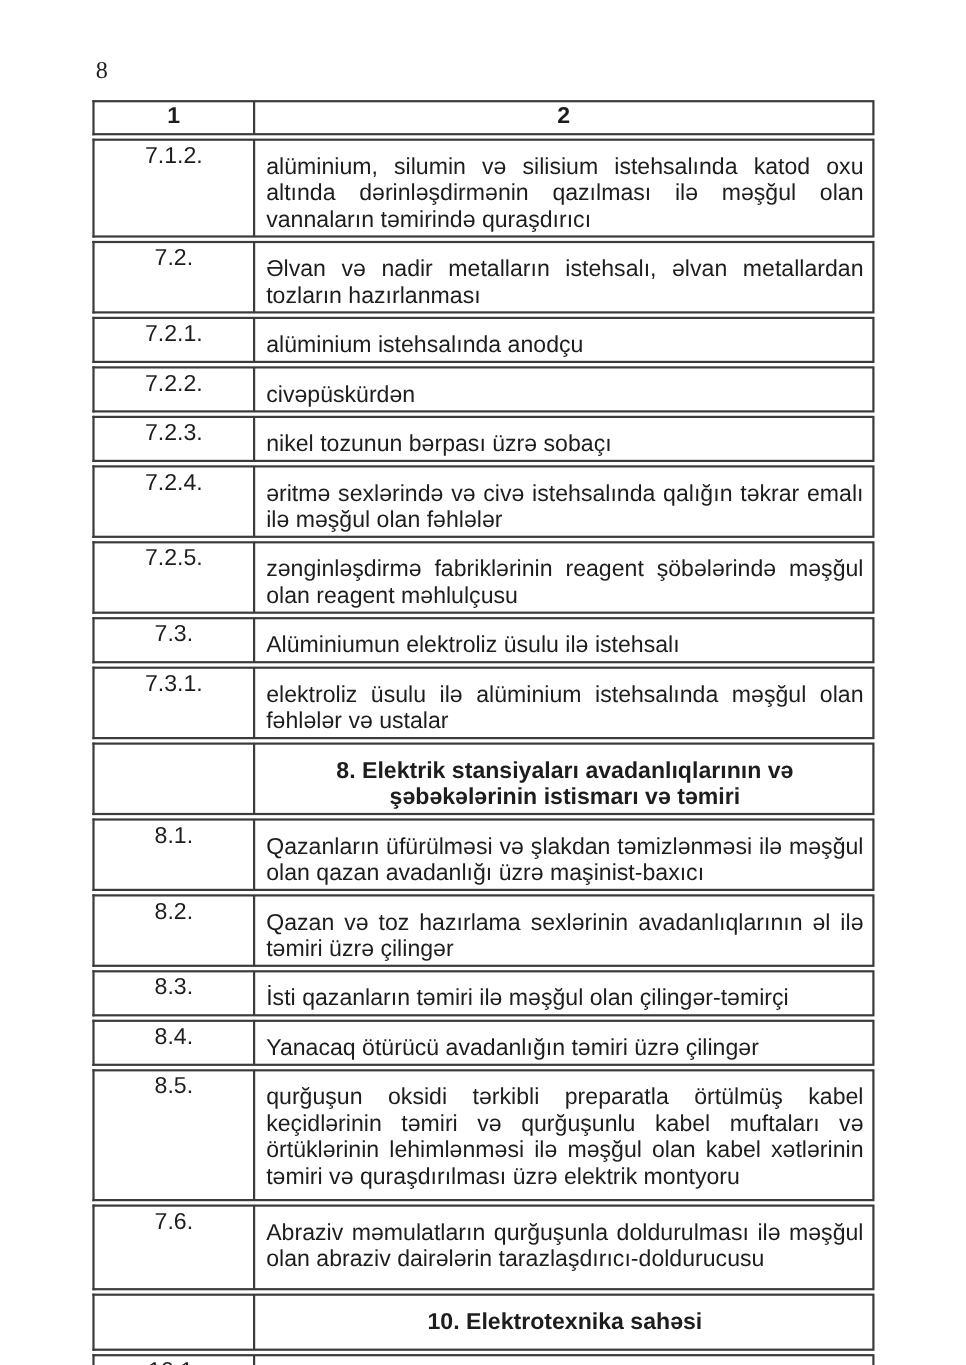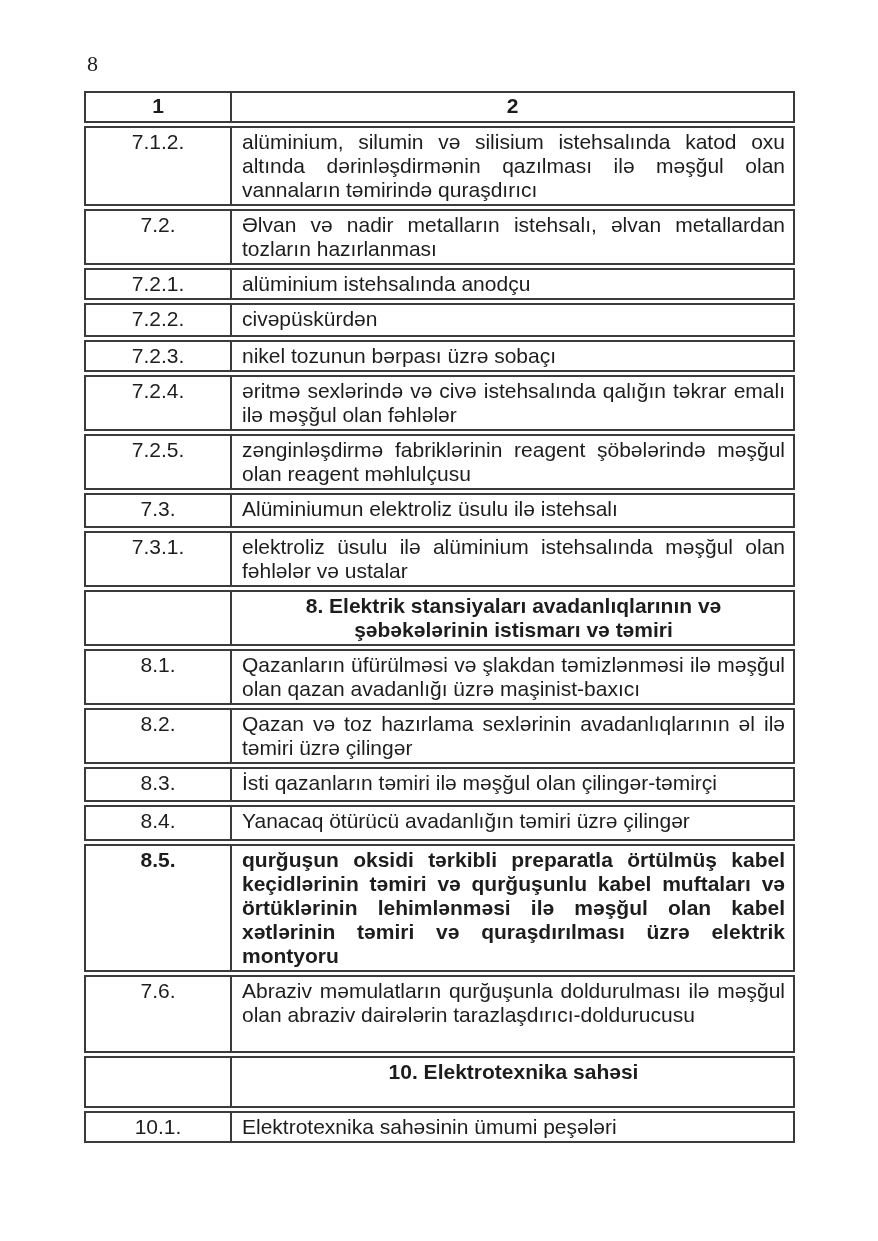--- a/index.html
+++ b/index.html
@@ -55,21 +55,21 @@
     height: 26px;
     padding: 0 4px 2px 4px;
     font-size: 21px;
   }
   td.code-cell {
     text-align: center;
     padding: 2px 6px 2px 6px;
   }
   td.desc-cell {
     text-align: justify;
-    padding: 2px 8px 2px 10px;
+    padding: 12px 8px 2px 10px;
   }
   td.desc-cell.section-cell {
     text-align: center;
     font-weight: bold;
     text-align-last: center;
   }
 </style>
 </head>
 <body>
 
@@ -137,21 +137,21 @@
     <td class="desc-cell">Qazan və toz hazırlama sexlərinin avadanlıqlarının əl ilə təmiri üzrə çilingər</td>
   </tr>
         <tr class="data-row" style="height: 35px;">
     <td class="code-cell">8.3.</td>
     <td class="desc-cell">İsti qazanların təmiri ilə məşğul olan çilingər-təmirçi</td>
   </tr>
         <tr class="data-row" style="height: 36px;">
     <td class="code-cell">8.4.</td>
     <td class="desc-cell">Yanacaq ötürücü avadanlığın təmiri üzrə çilingər</td>
   </tr>
-        <tr class="data-row" style="height: 120px; font-weight: bold;">
+        <tr class="data-row" style="height: 120px;">
     <td class="code-cell">8.5.</td>
     <td class="desc-cell">qurğuşun oksidi tərkibli preparatla örtülmüş kabel keçidlərinin təmiri və qurğuşunlu kabel muftaları və örtüklərinin lehimlənməsi ilə məşğul olan kabel xətlərinin təmiri və quraşdırılması üzrə elektrik montyoru</td>
   </tr>
         <tr class="data-row" style="height: 78px;">
     <td class="code-cell">7.6.</td>
     <td class="desc-cell">Abraziv məmulatların qurğuşunla doldurulması ilə məşğul olan abraziv dairələrin tarazlaşdırıcı-doldurucusu</td>
   </tr>
         <tr class="data-row" style="height: 52px;">
     <td class="code-cell"></td>
     <td class="desc-cell section-cell">10. Elektrotexnika sahəsi</td>

